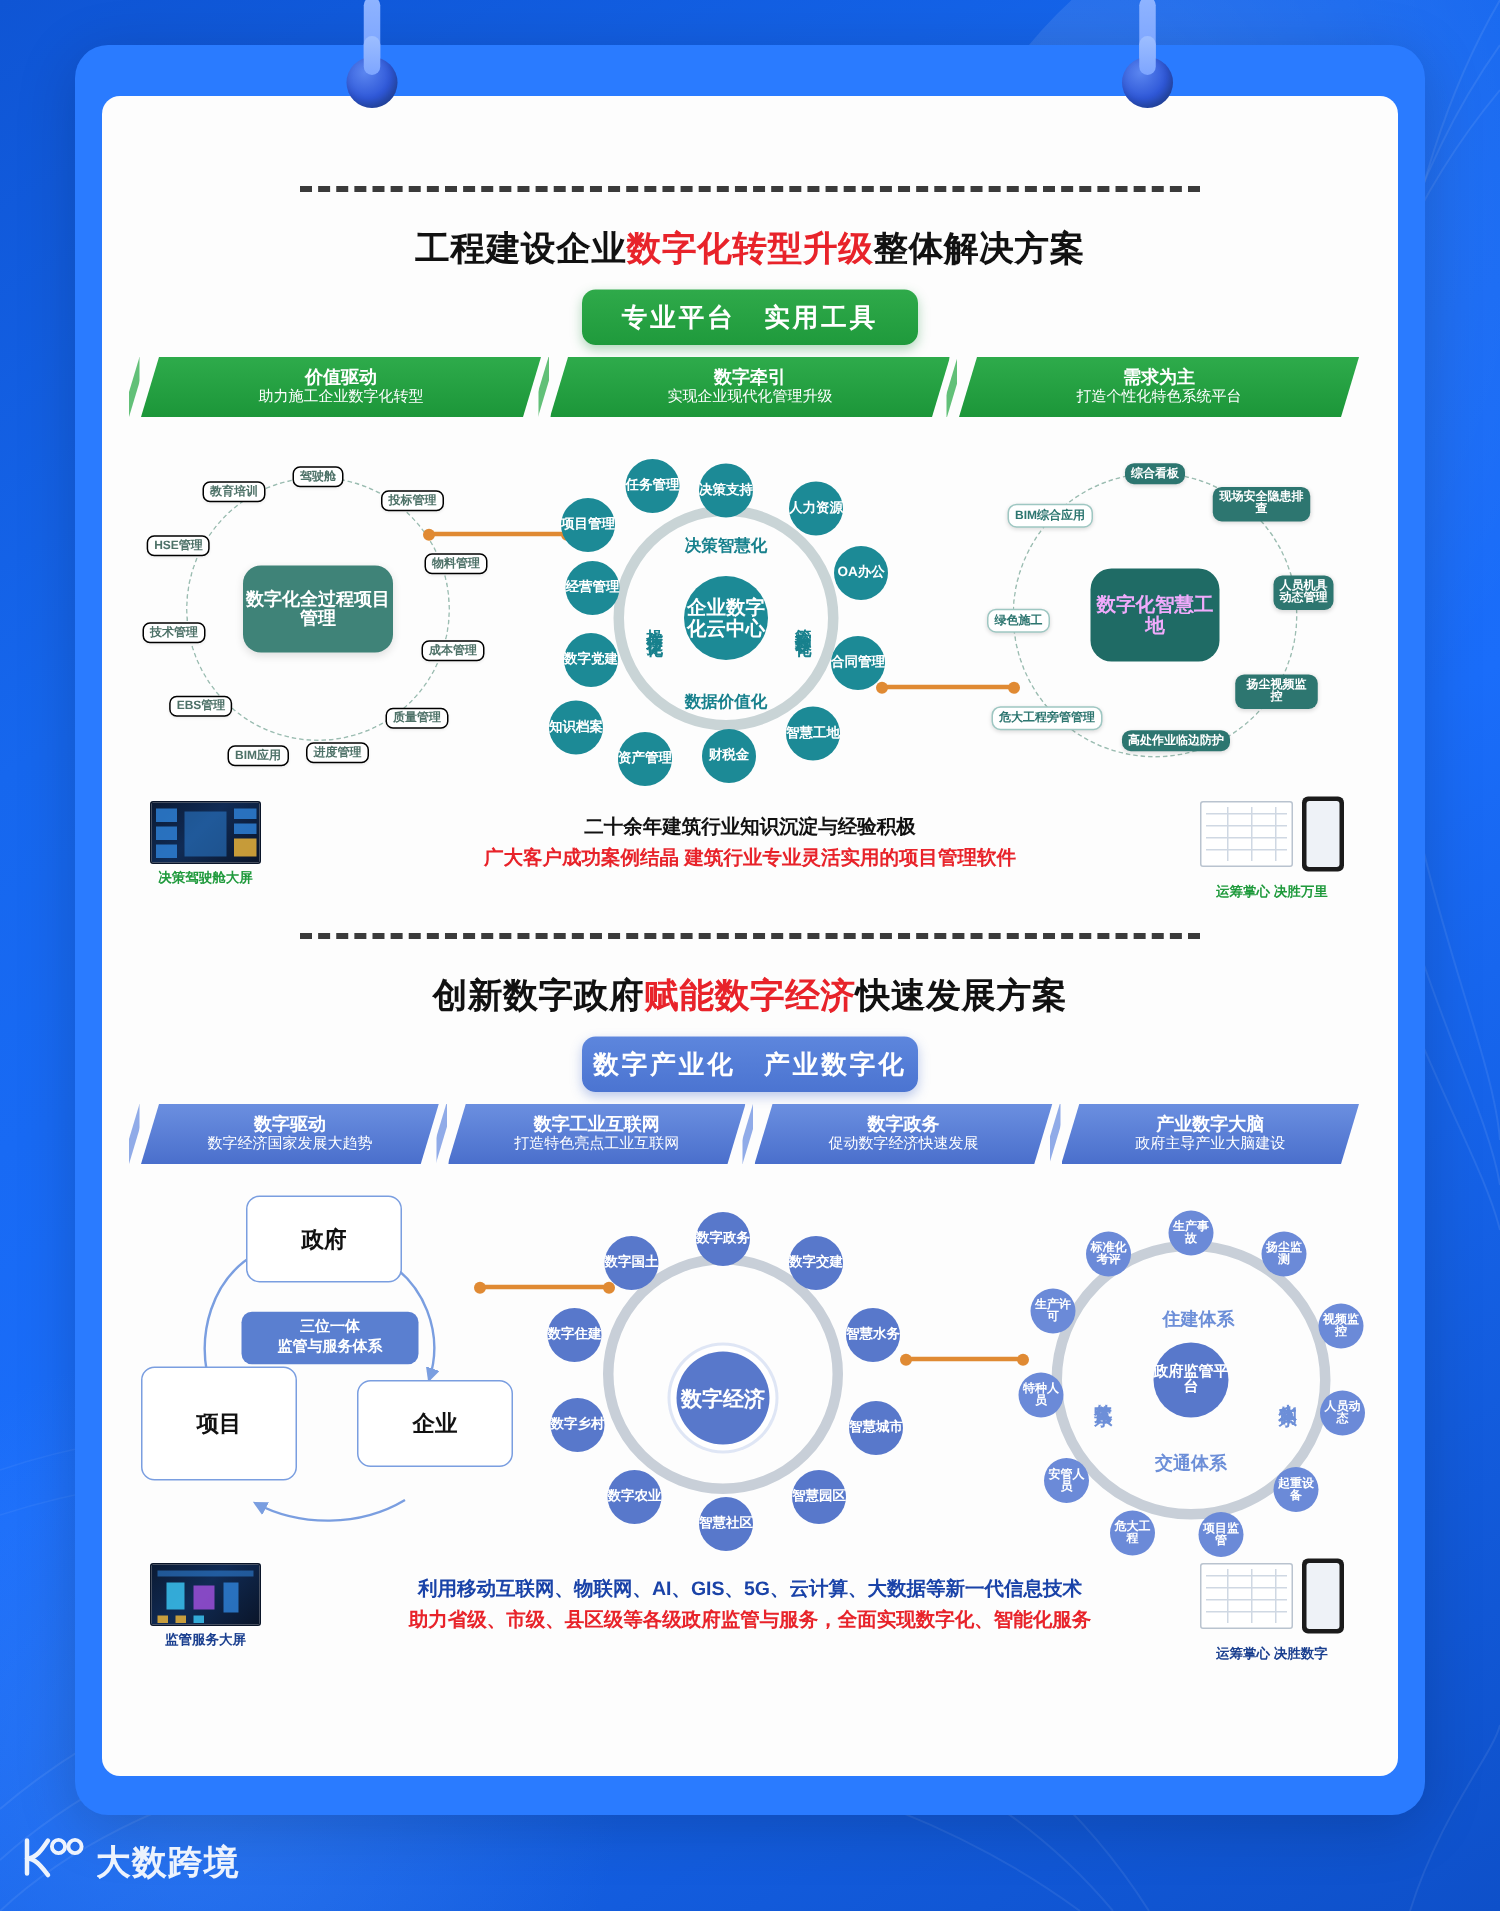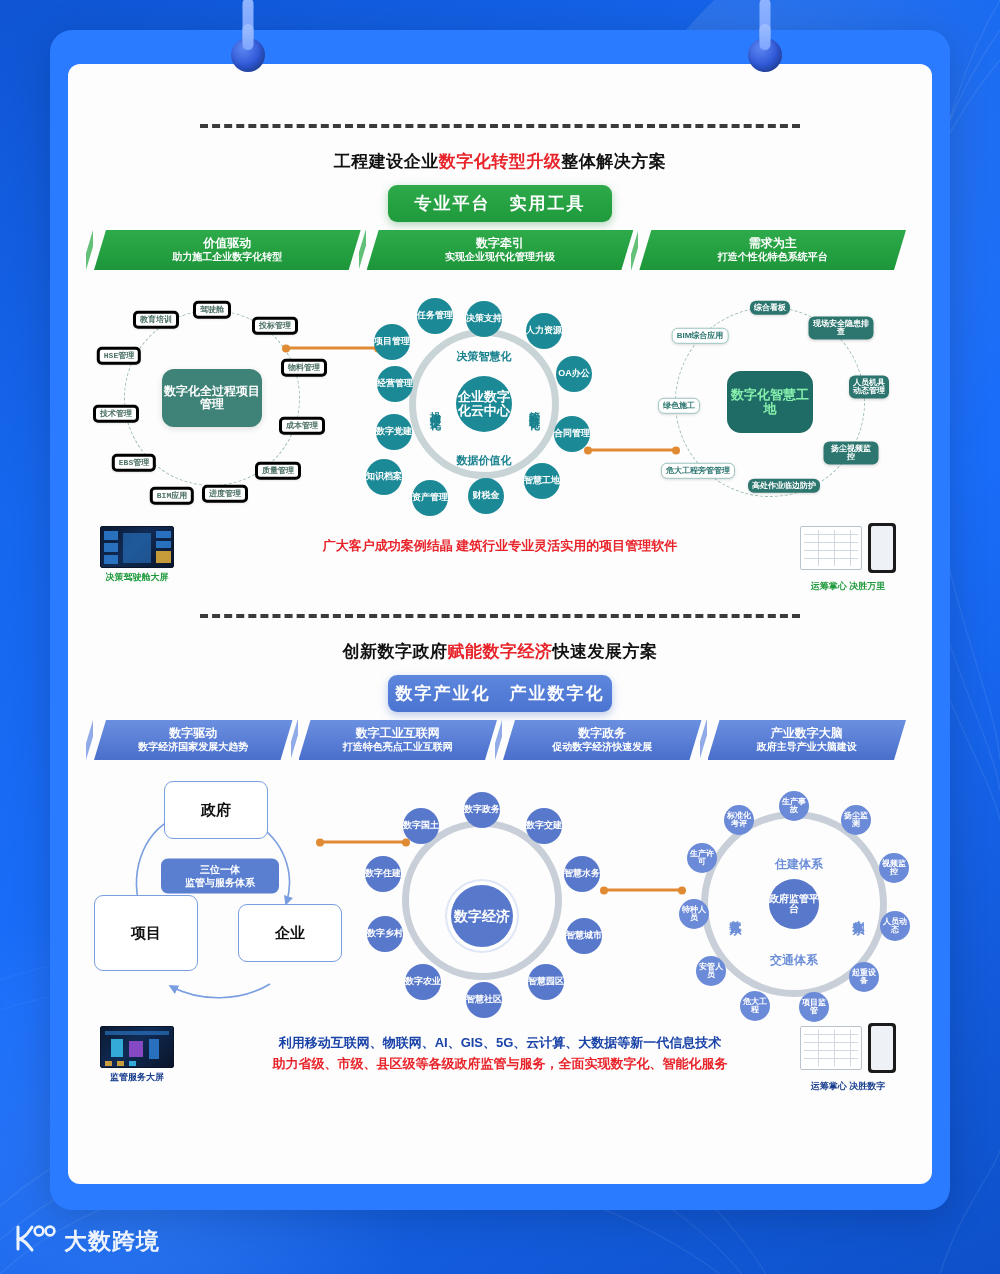--- a/index.html
+++ b/index.html
@@ -72,21 +72,21 @@
 
   .dash-rule {
     height: 0; border-top: 4px dashed #3b3b3b;
     width: 600px; margin: 0 auto;
   }
 
   
   .section { position: relative; padding: 0 26px; }
   .sec-title {
     text-align: center;
-    font-size: 17px; font-weight: bold; color: #111;
+    font-size: 23px; font-weight: bold; color: #111;
     letter-spacing: .5px;
     margin-top: 22px;
   }
   .sec-title .hl-red { color: #e8232a; }
 
   .pill {
     margin: 12px auto 0;
     width: 224px; padding: 7px 0;
     text-align: center;
     font-size: 17px; font-weight: bold; color: #fff;
@@ -102,21 +102,21 @@
   .ribbon {
     position: relative; flex: 1 1 0; height: 40px;
     color: #fff; text-align: center;
     display: flex; flex-direction: column; align-items: center; justify-content: center;
     clip-path: polygon(12px 0, 100% 0, calc(100% - 12px) 100%, 0 100%);
     padding: 0 14px;
   }
   .ribbon.green { background: linear-gradient(180deg,#2eab4b,#1c9639); }
   .ribbon.blue  { background: linear-gradient(180deg,#6b8fe0,#4a6fcc); }
   .ribbon .r-t { font-size: 12px; font-weight: bold; line-height: 1.15; }
-  .ribbon .r-s { font-size: 10px; line-height: 1.2; font-weight: bold; }
+  .ribbon .r-s { font-size: 10px; line-height: 1.2; }
   .ribbon-wrap { position: relative; flex: 1 1 0; display:flex; }
   .ribbon-wrap::before{
     content:""; position:absolute; left:-8px; top:0; width:7px; height:40px;
     clip-path: polygon(12px 0, 100% 0, calc(100% - 12px) 100%, 0 100%);
   }
   .ribbon-wrap.green::before{ background:#2eab4b; opacity:.75;}
   .ribbon-wrap.blue::before{ background:#6b8fe0; opacity:.75;}
 
   
   .stage { position: relative; height: 250px; margin-top: 4px; }
@@ -126,25 +126,24 @@
     display: flex; align-items: center; justify-content: center;
     text-align: center;
     font-weight: bold;
     line-height: 1.05;
     transform: translate(-50%,-50%);
   }
 
   
   .s1-side {
     background: #fff; color: #4e7268;
-    border: 3px solid #000000; border-radius: 5px;
+    border: 1px solid #000000; border-radius: 5px;
     font-size: 8px; padding: 2px 4px;
     box-shadow: 0 1px 2px rgba(0,0,0,.07);
     min-width: 30px;
-    font-family: Liberation Mono, monospace;
   }
   .s1-hub {
     background: #3f8378; color: #fff;
     border-radius: 12px;
     font-size: 12px; width: 100px; height: 58px;
     box-shadow: 0 2px 6px rgba(0,0,0,.12);
   }
   .ring-dotted {
     position:absolute; transform: translate(-50%,-50%);
     border: 1px dashed #9cbdb2; border-radius: 50%;
@@ -152,21 +151,21 @@
 
   
   .s1-right {
     background: #2d7670; color: #fff;
     border-radius: 6px; font-size: 8px; padding: 3px 4px;
     min-width: 40px;
     box-shadow: 0 1px 3px rgba(0,0,0,.15);
   }
   .s1-right.light { background:#fff; color:#2d7670; border:1px solid #9ec7c2; }
   .s1-hub2 {
-    background: #1f6b65; color:#86efac; border-radius: 14px;
+    background: #1f6b65; color:#f0abfc; border-radius: 14px;
     width: 86px; height: 62px; font-size: 13px;
   }
 
   
   .ring-solid {
     position:absolute; transform: translate(-50%,-50%);
     border: 7px solid #c9d4d6; border-radius: 50%;
   }
   .c-node {
     background: #1c8a96; color: #fff; border-radius: 50%;
@@ -405,20 +404,21 @@
           <i style="left:3px;top:28px;width:14px;height:9px"></i>
           <i style="left:22px;top:6px;width:28px;height:30px;opacity:.55"></i>
           <i style="left:55px;top:4px;width:15px;height:7px"></i>
           <i style="left:55px;top:14px;width:15px;height:7px"></i>
           <i style="left:55px;top:24px;width:15px;height:12px;background:#e8b23a"></i>
         </div>
         <div class="cap green">决策驾驶舱大屏</div>
       </div>
 
       <div class="foot-text">
+        <div class="l1">二十余年建筑行业知识沉淀与经验积极</div>
         <div class="l2">广大客户成功案例结晶  建筑行业专业灵活实用的项目管理软件</div>
       </div>
 
       <div class="thumb-r" style="right:10px;top:0">
         <div class="monitor">
           <div class="grid-lines">
             <i style="left:0;top:4px;width:100%;height:1px"></i>
             <i style="left:0;top:12px;width:100%;height:1px"></i>
             <i style="left:0;top:20px;width:100%;height:1px"></i>
             <i style="left:0;top:28px;width:100%;height:1px"></i>

